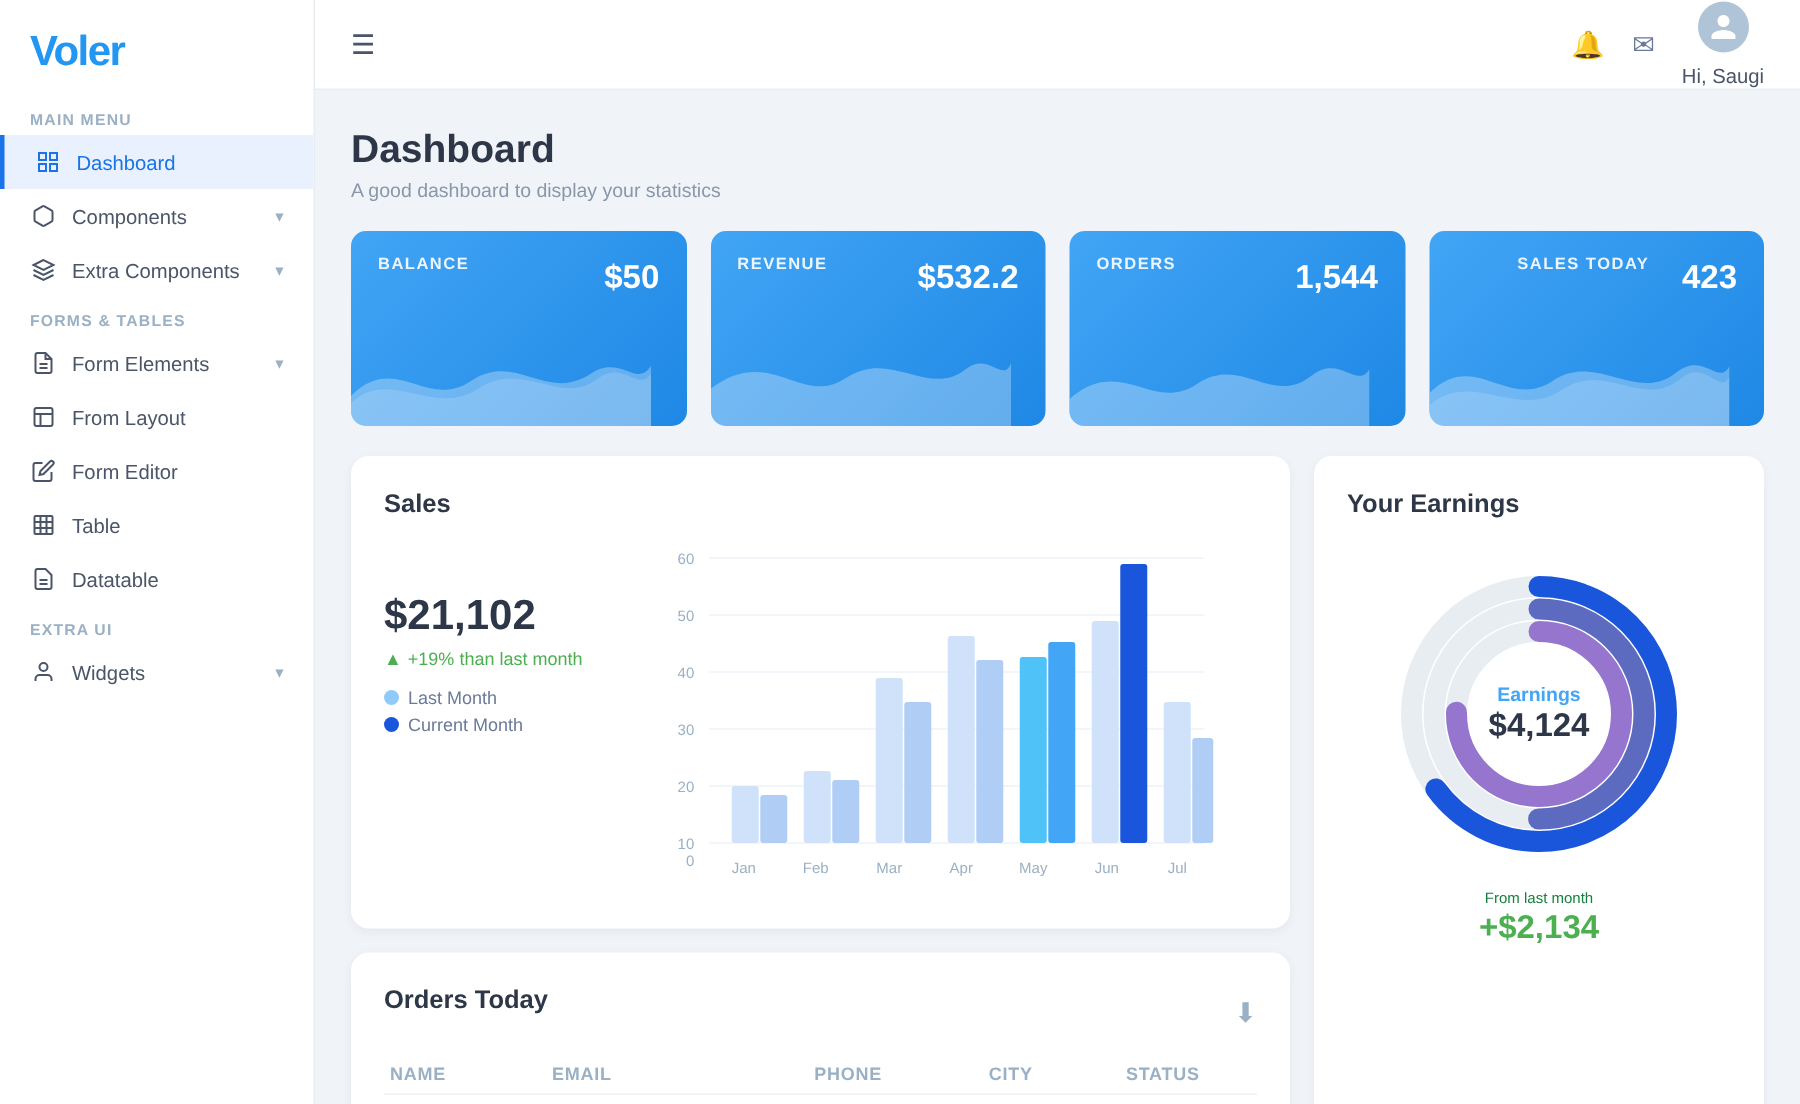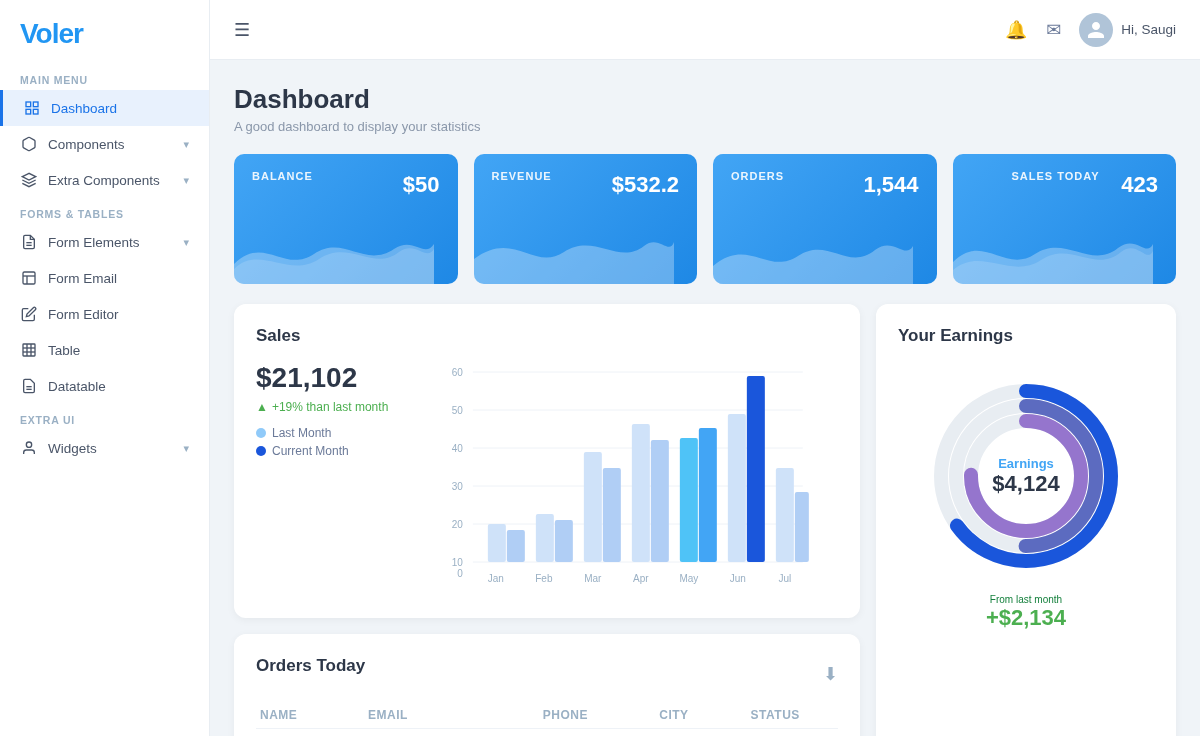--- a/index.html
+++ b/index.html
@@ -95,20 +95,21 @@
     .topbar-icon {
       font-size: 18px;
       color: #6b7a99;
       cursor: pointer;
     }
     .topbar-avatar {
       display: flex;
       align-items: center;
       gap: 8px;
       cursor: pointer;
+      flex-direction: column;
     }
     .avatar-circle {
       width: 34px;
       height: 34px;
       border-radius: 50%;
       background: #b0c4d8;
       display: flex;
       align-items: center;
       justify-content: center;
       font-size: 13px;
@@ -191,20 +192,21 @@
       display: flex;
       gap: 20px;
       align-items: flex-start;
     }
     .sales-left { min-width: 130px; }
     .sales-amount {
       font-size: 28px;
       font-weight: 700;
       color: #2d3748;
       margin-bottom: 6px;
+      margin-top: 32px;
     }
     .sales-trend {
       font-size: 12px;
       color: #4caf50;
       display: flex;
       align-items: center;
       gap: 4px;
       margin-bottom: 12px;
     }
     .legend-item {
@@ -319,21 +321,21 @@
       <span class="chevron">▾</span>
     </div>
     <div class="sidebar-item">
       <span class="item-icon">
         <svg width="16" height="16" viewBox="0 0 24 24" fill="none" stroke="currentColor" stroke-width="2">
             <rect x="3" y="3" width="18" height="18" rx="2"></rect>
             <line x1="3" y1="9" x2="21" y2="9"></line>
             <line x1="9" y1="21" x2="9" y2="9"></line>
           </svg>
       </span>
-      <span class="item-label">Form Email</span>
+      <span class="item-label">From Layout</span>
     </div>
     <div class="sidebar-item">
       <span class="item-icon">
         <svg width="16" height="16" viewBox="0 0 24 24" fill="none" stroke="currentColor" stroke-width="2">
             <path d="M11 4H4a2 2 0 0 0-2 2v14a2 2 0 0 0 2 2h14a2 2 0 0 0 2-2v-7"></path>
             <path d="M18.5 2.5a2.121 2.121 0 0 1 3 3L12 15l-4 1 1-4 9.5-9.5z"></path>
           </svg>
       </span>
       <span class="item-label">Form Editor</span>
     </div>

